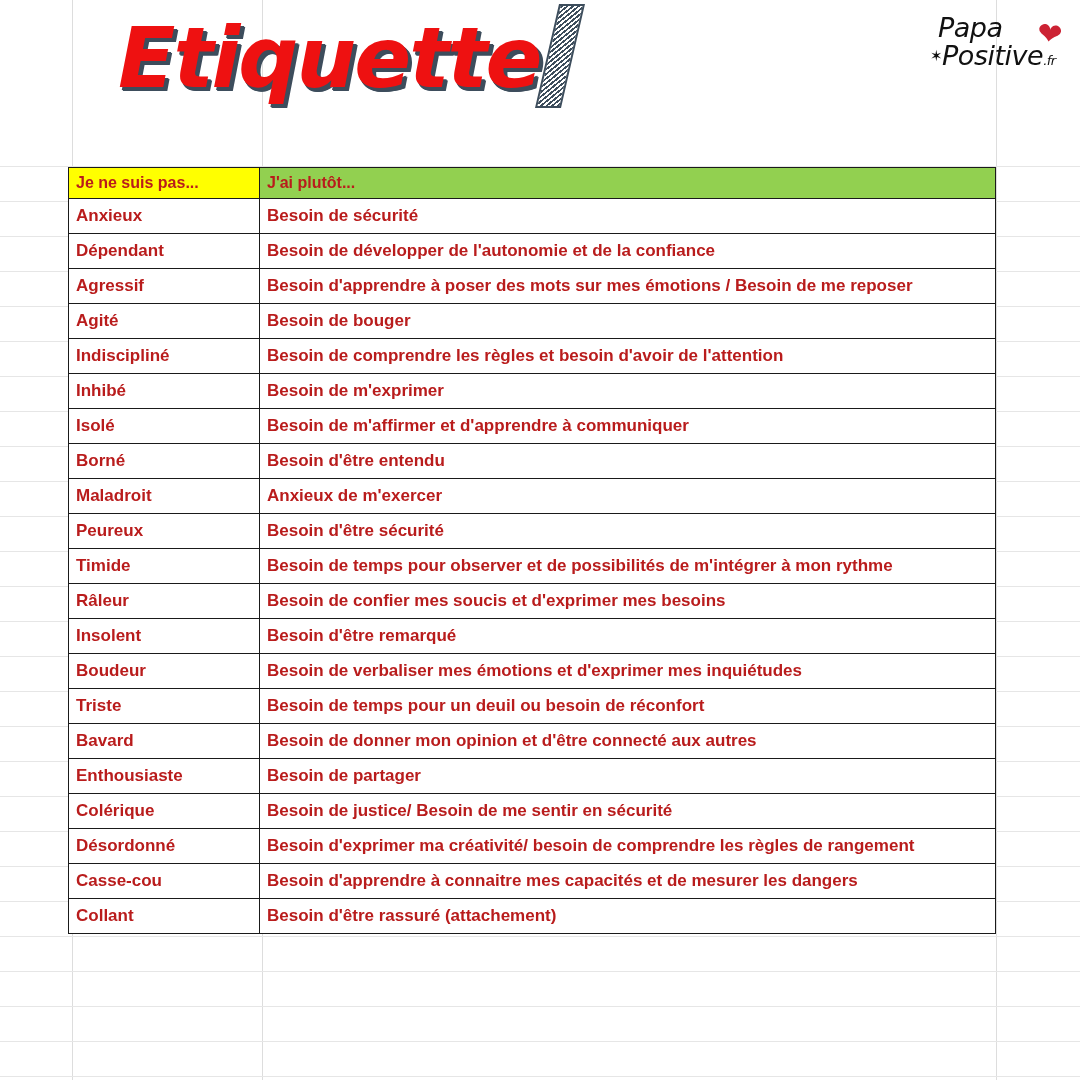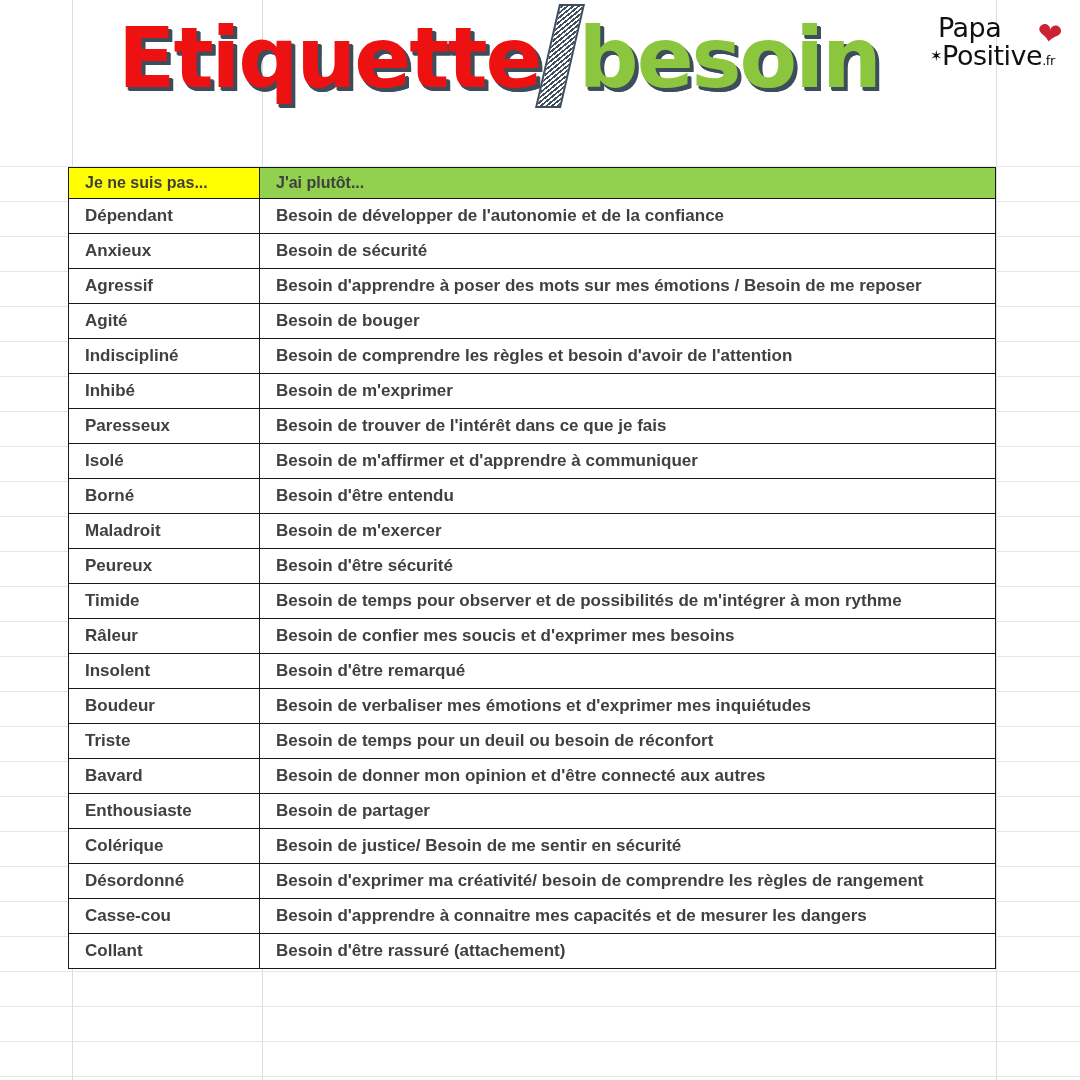--- a/index.html
+++ b/index.html
@@ -38,20 +38,21 @@
     background: #e6e6e6;
   }
 
   
   .banner {
     position: absolute;
     left: 0; top: 0;
     width: 940px;
     height: 165px;
     z-index: 2;
+    font-style: italic;
   }
   .title {
     position: absolute;
     left: 118px;
     top: 6px;
     font-family: "DejaVu Sans", sans-serif;
     font-weight: bold;
     font-size: 84px;
     line-height: 100px;
     letter-spacing: -2px;
@@ -143,25 +144,25 @@
     table-layout: fixed;
     width: 927px;
     font-family: "Liberation Sans", sans-serif;
   }
   table.grid col.c1 { width: 191px; }
   table.grid col.c2 { width: 736px; }
 
   table.grid th,
   table.grid td {
     border: 1px solid #1a1a1a;
-    padding: 0 16px;
+    padding: 0 7px;
     height: 34px;
     font-size: 17px;
     font-weight: 600;
-    color: #404040;
+    color: #b91c1c;
     text-align: left;
     vertical-align: middle;
     white-space: nowrap;
     overflow: hidden;
   }
   table.grid thead th {
     font-size: 16px;
     height: 30px;
   }
   th.h-left  { background: #ffff00; }
@@ -201,21 +202,20 @@
   <div class="h-grid" style="top:971px"></div>
   <div class="h-grid" style="top:1006px"></div>
   <div class="h-grid" style="top:1041px"></div>
   <div class="h-grid" style="top:1076px"></div>
 </div>
 
 <div class="banner">
   <div class="title">
     <span class="w-red">Etiquette</span>
     <span class="slash"></span>
-    <span class="w-green">besoin</span>
   </div>
 
   <div class="logo">
     <span class="logo-line1">Papa</span>
     <span class="logo-line2"><span class="logo-star">✶</span><span>Positive</span><span class="logo-tld">.fr</span></span>
     <span class="logo-heart">❤</span>
   </div>
 </div>
 
 <div class="sheet">
@@ -225,58 +225,54 @@
         <col class="c2">
       </colgroup>
     <thead>
       <tr>
         <th class="h-left">Je ne suis pas...</th>
         <th class="h-right">J'ai plutôt...</th>
       </tr>
     </thead>
     <tbody>
         <tr>
+          <td>Anxieux</td>
+          <td>Besoin de sécurité</td>
+        </tr>
+        <tr>
           <td>Dépendant</td>
           <td>Besoin de développer de l'autonomie et de la confiance</td>
         </tr>
         <tr>
-          <td>Anxieux</td>
-          <td>Besoin de sécurité</td>
-        </tr>
-        <tr>
           <td>Agressif</td>
           <td>Besoin d'apprendre à poser des mots sur mes émotions / Besoin de me reposer</td>
         </tr>
         <tr>
           <td>Agité</td>
           <td>Besoin de bouger</td>
         </tr>
         <tr>
           <td>Indiscipliné</td>
           <td>Besoin de comprendre les règles et besoin d'avoir de l'attention</td>
         </tr>
         <tr>
           <td>Inhibé</td>
           <td>Besoin de m'exprimer</td>
         </tr>
         <tr>
-          <td>Paresseux</td>
-          <td>Besoin de trouver de l'intérêt dans ce que je fais</td>
-        </tr>
-        <tr>
           <td>Isolé</td>
           <td>Besoin de m'affirmer et d'apprendre à communiquer</td>
         </tr>
         <tr>
           <td>Borné</td>
           <td>Besoin d'être entendu</td>
         </tr>
         <tr>
           <td>Maladroit</td>
-          <td>Besoin de m'exercer</td>
+          <td>Anxieux de m'exercer</td>
         </tr>
         <tr>
           <td>Peureux</td>
           <td>Besoin d'être sécurité</td>
         </tr>
         <tr>
           <td>Timide</td>
           <td>Besoin de temps pour observer et de possibilités de m'intégrer à mon rythme</td>
         </tr>
         <tr>

